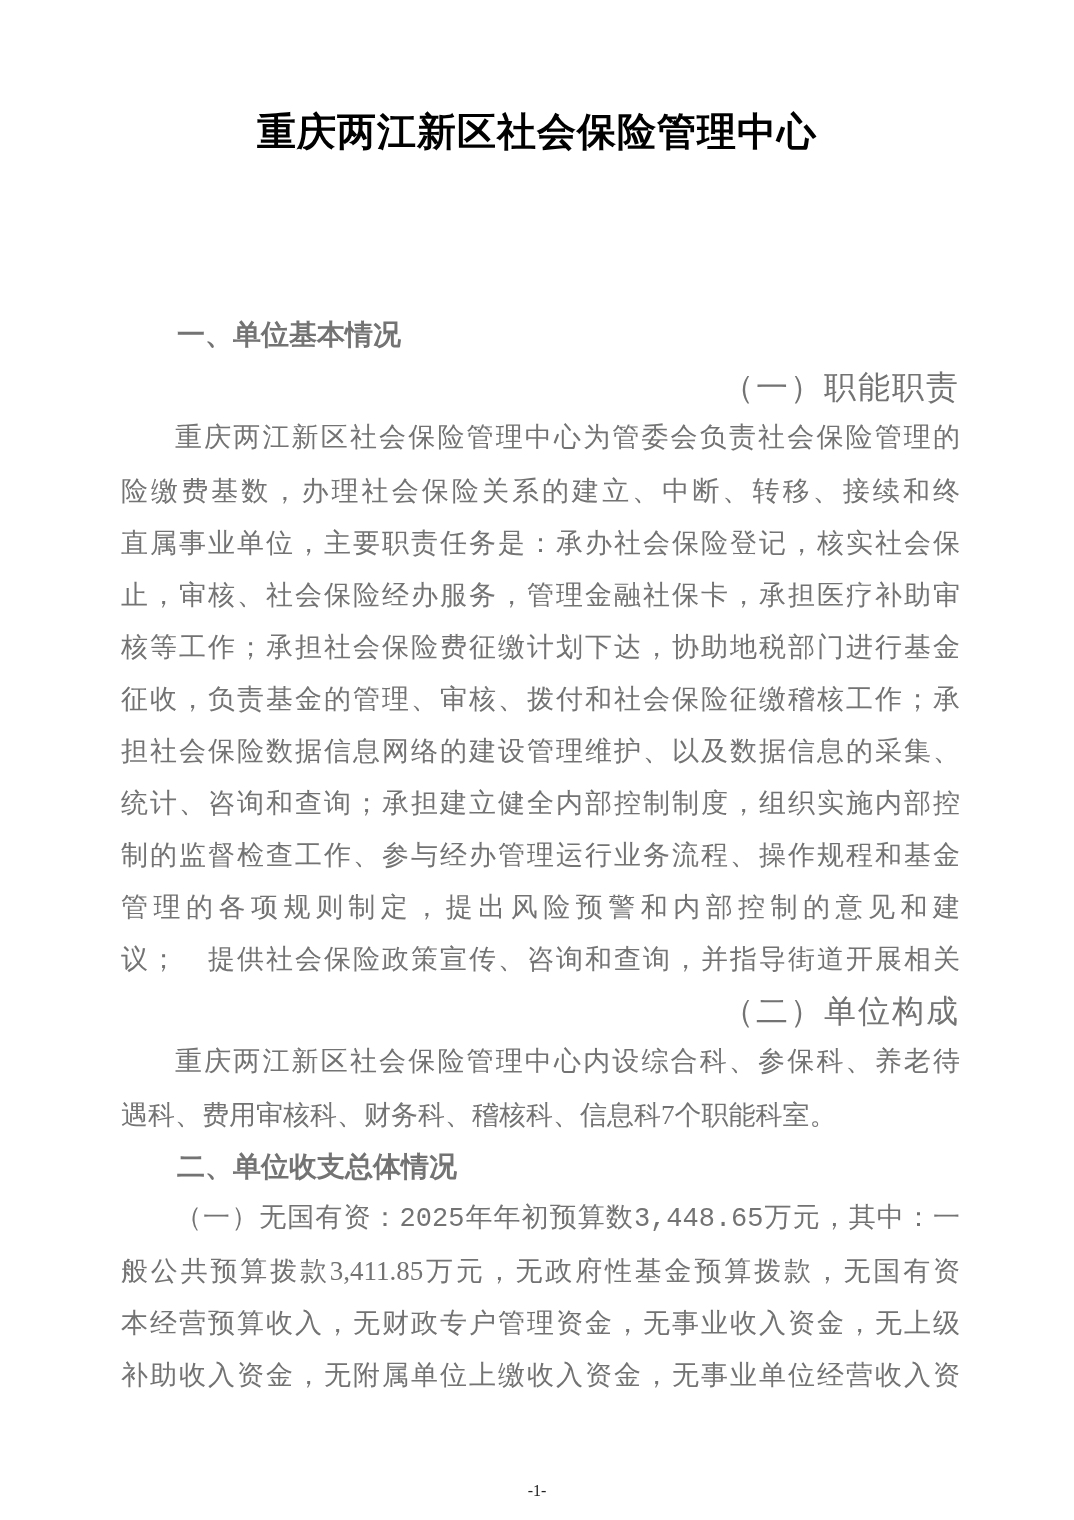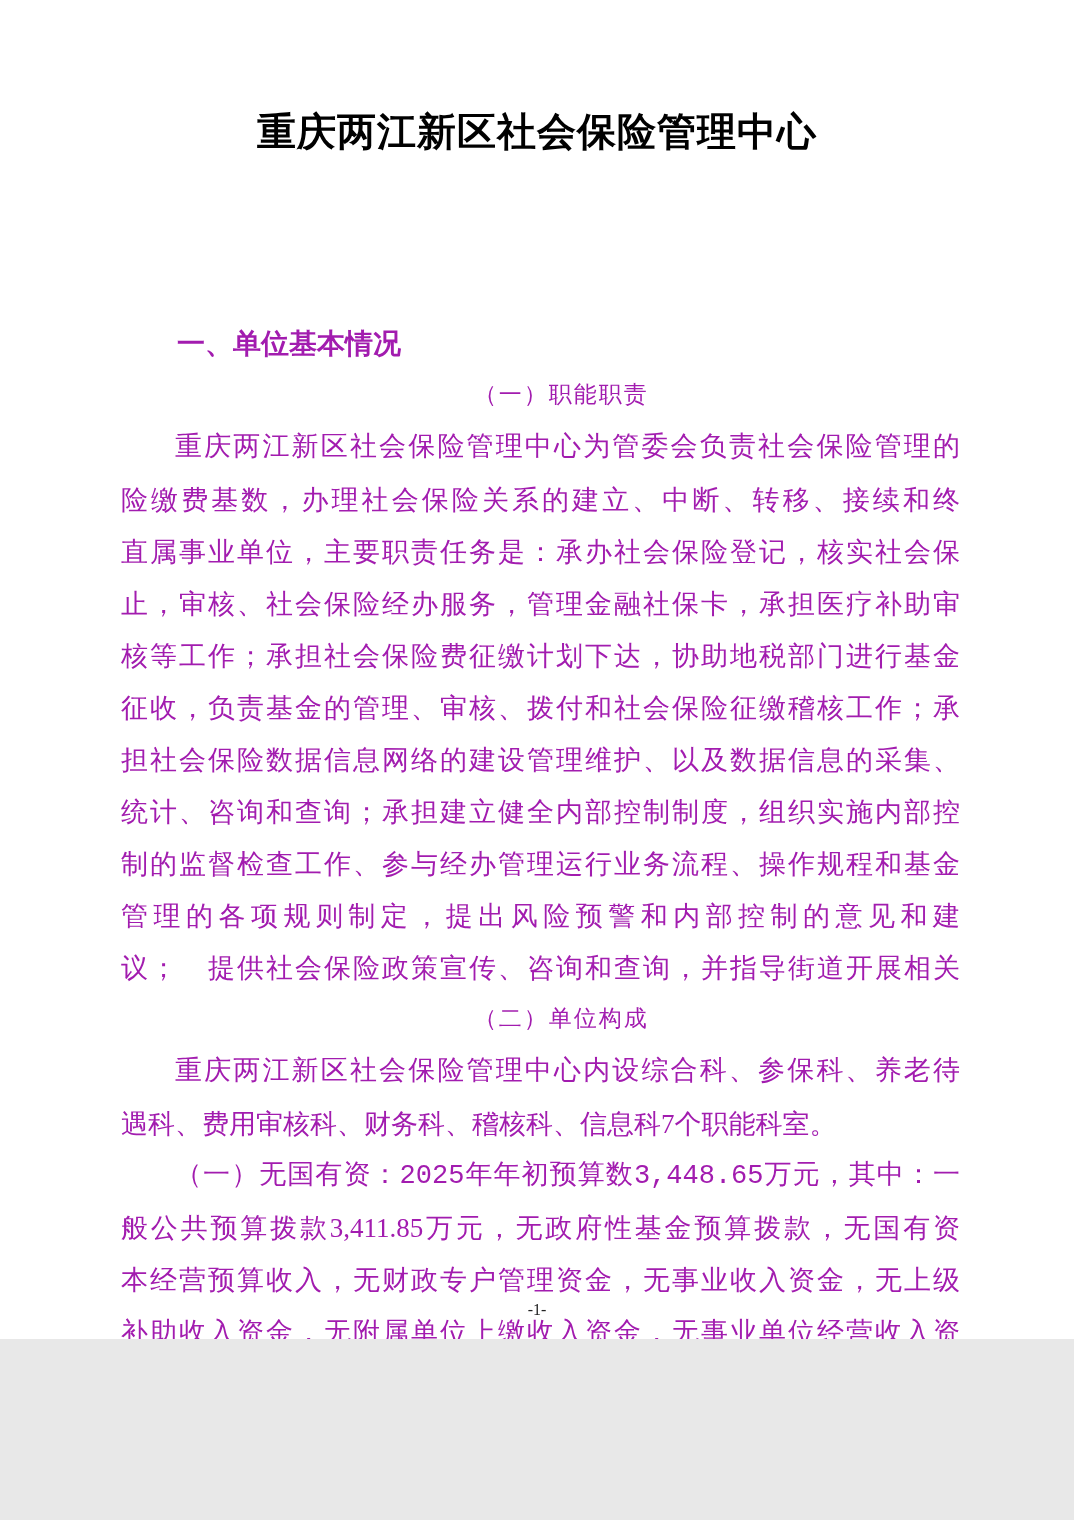--- a/index.html
+++ b/index.html
@@ -3,62 +3,61 @@
 <meta charset="utf-8">
 <style>
   html, body {
     margin: 0;
     padding: 0;
     background: #e8e8e8;
   }
   .page {
     position: relative;
     width: 1074px;
-    height: 1339px;
+    height: 1520px;
     background: #ffffff;
     color: #000000;
     overflow: hidden;
     margin: 0;
   }
   .doc-title {
     position: absolute;
     top: 100px;
     left: 0;
     width: 100%;
     text-align: center;
     font-family: "Liberation Sans", "DejaVu Sans", sans-serif;
     font-weight: bold;
     font-size: 39px;
     line-height: 63px;
     letter-spacing: 1px;
     color: #000000;
   }
   .content {
     position: absolute;
-    top: 318px;
+    top: 309px;
     left: 121px;
     width: 839px;
     font-family: "Liberation Serif", "DejaVu Serif", serif;
     font-size: 27px;
     line-height: 52px;
-    color: #a21caf;
+    color: #737373;
   }
   .h1 {
     font-family: "Liberation Sans", "DejaVu Sans", sans-serif;
     font-weight: bold;
     font-size: 28px;
     text-indent: 2em;
     text-align: left;
   }
   .sub {
-    font-size: 23px;
+    font-size: 32px;
     text-indent: 1.8em;
-    text-align: center;
+    text-align: right;
     letter-spacing: 2px;
-    font-family: Liberation Mono, monospace;
   }
   .line {
     text-align: justify;
     text-align-last: justify;
     white-space: normal;
   }
   .line.first {
     text-indent: 2em;
     font-family: Liberation Mono, monospace;
   }
@@ -101,20 +100,21 @@
     <div class="line">统计、咨询和查询；承担建立健全内部控制制度，组织实施内部控</div>
     <div class="line">制的监督检查工作、参与经办管理运行业务流程、操作规程和基金</div>
     <div class="line">管理的各项规则制定，提出风险预警和内部控制的意见和建</div>
     <div class="line">议；　提供社会保险政策宣传、咨询和查询，并指导街道开展相关</div>
 
     <div class="sub">（二）单位构成</div>
 
     <div class="line first">重庆两江新区社会保险管理中心内设综合科、参保科、养老待</div>
     <div class="line lastline">遇科、费用审核科、财务科、稽核科、信息科7个职能科室。</div>
 
+    <div class="h1">二、单位收支总体情况</div>
 
     <div class="line first">（一）无国有资：2025年年初预算数3,448.65万元，其中：一</div>
     <div class="line">般公共预算拨款3,411.85万元，无政府性基金预算拨款，无国有资</div>
     <div class="line">本经营预算收入，无财政专户管理资金，无事业收入资金，无上级</div>
     <div class="line">补助收入资金，无附属单位上缴收入资金，无事业单位经营收入资</div>
 
   </div>
 
   <div class="footer">-1-</div>
 

